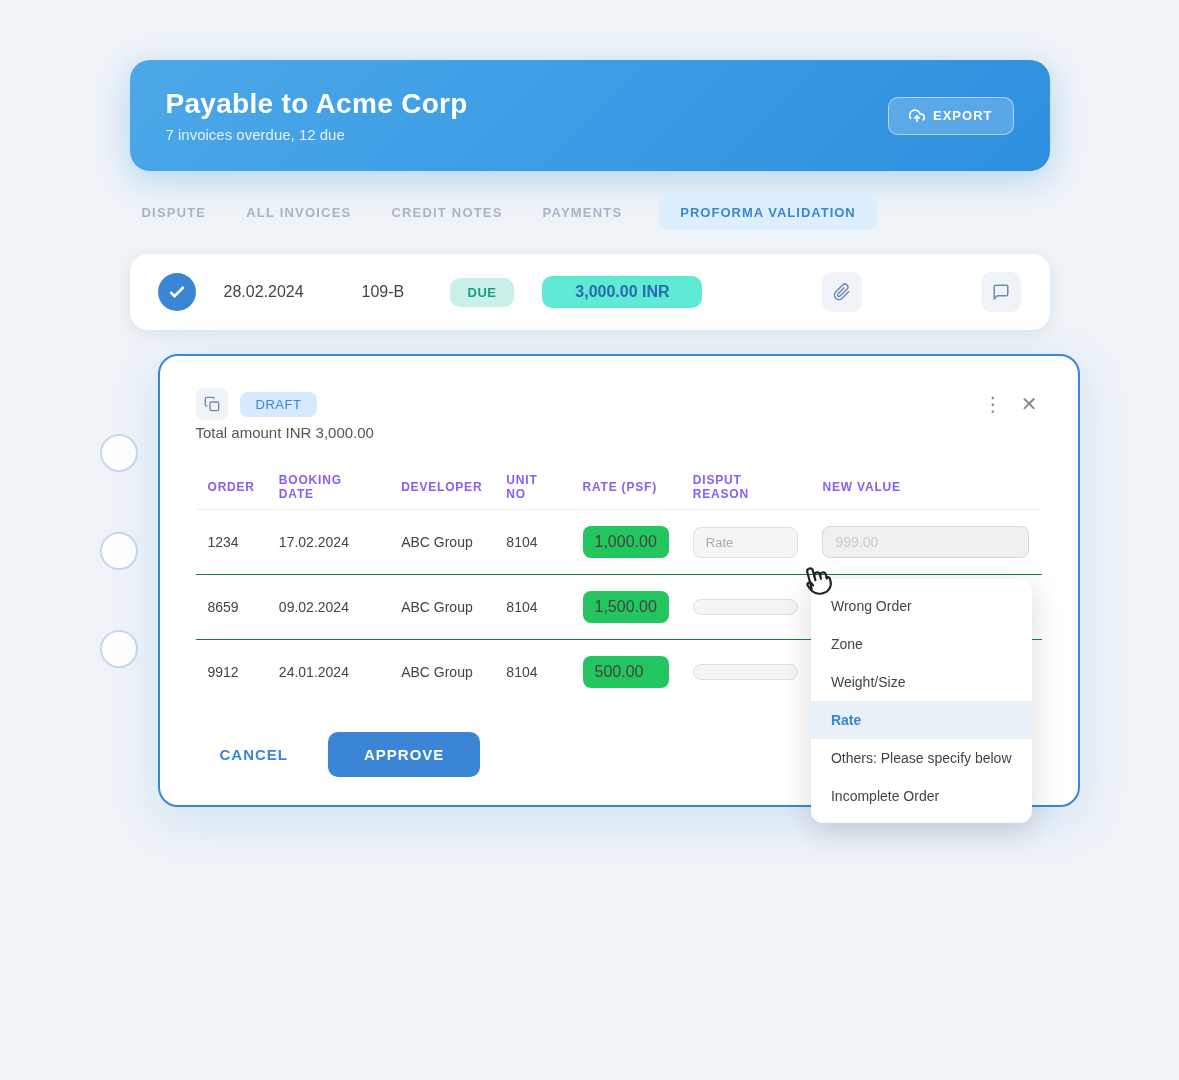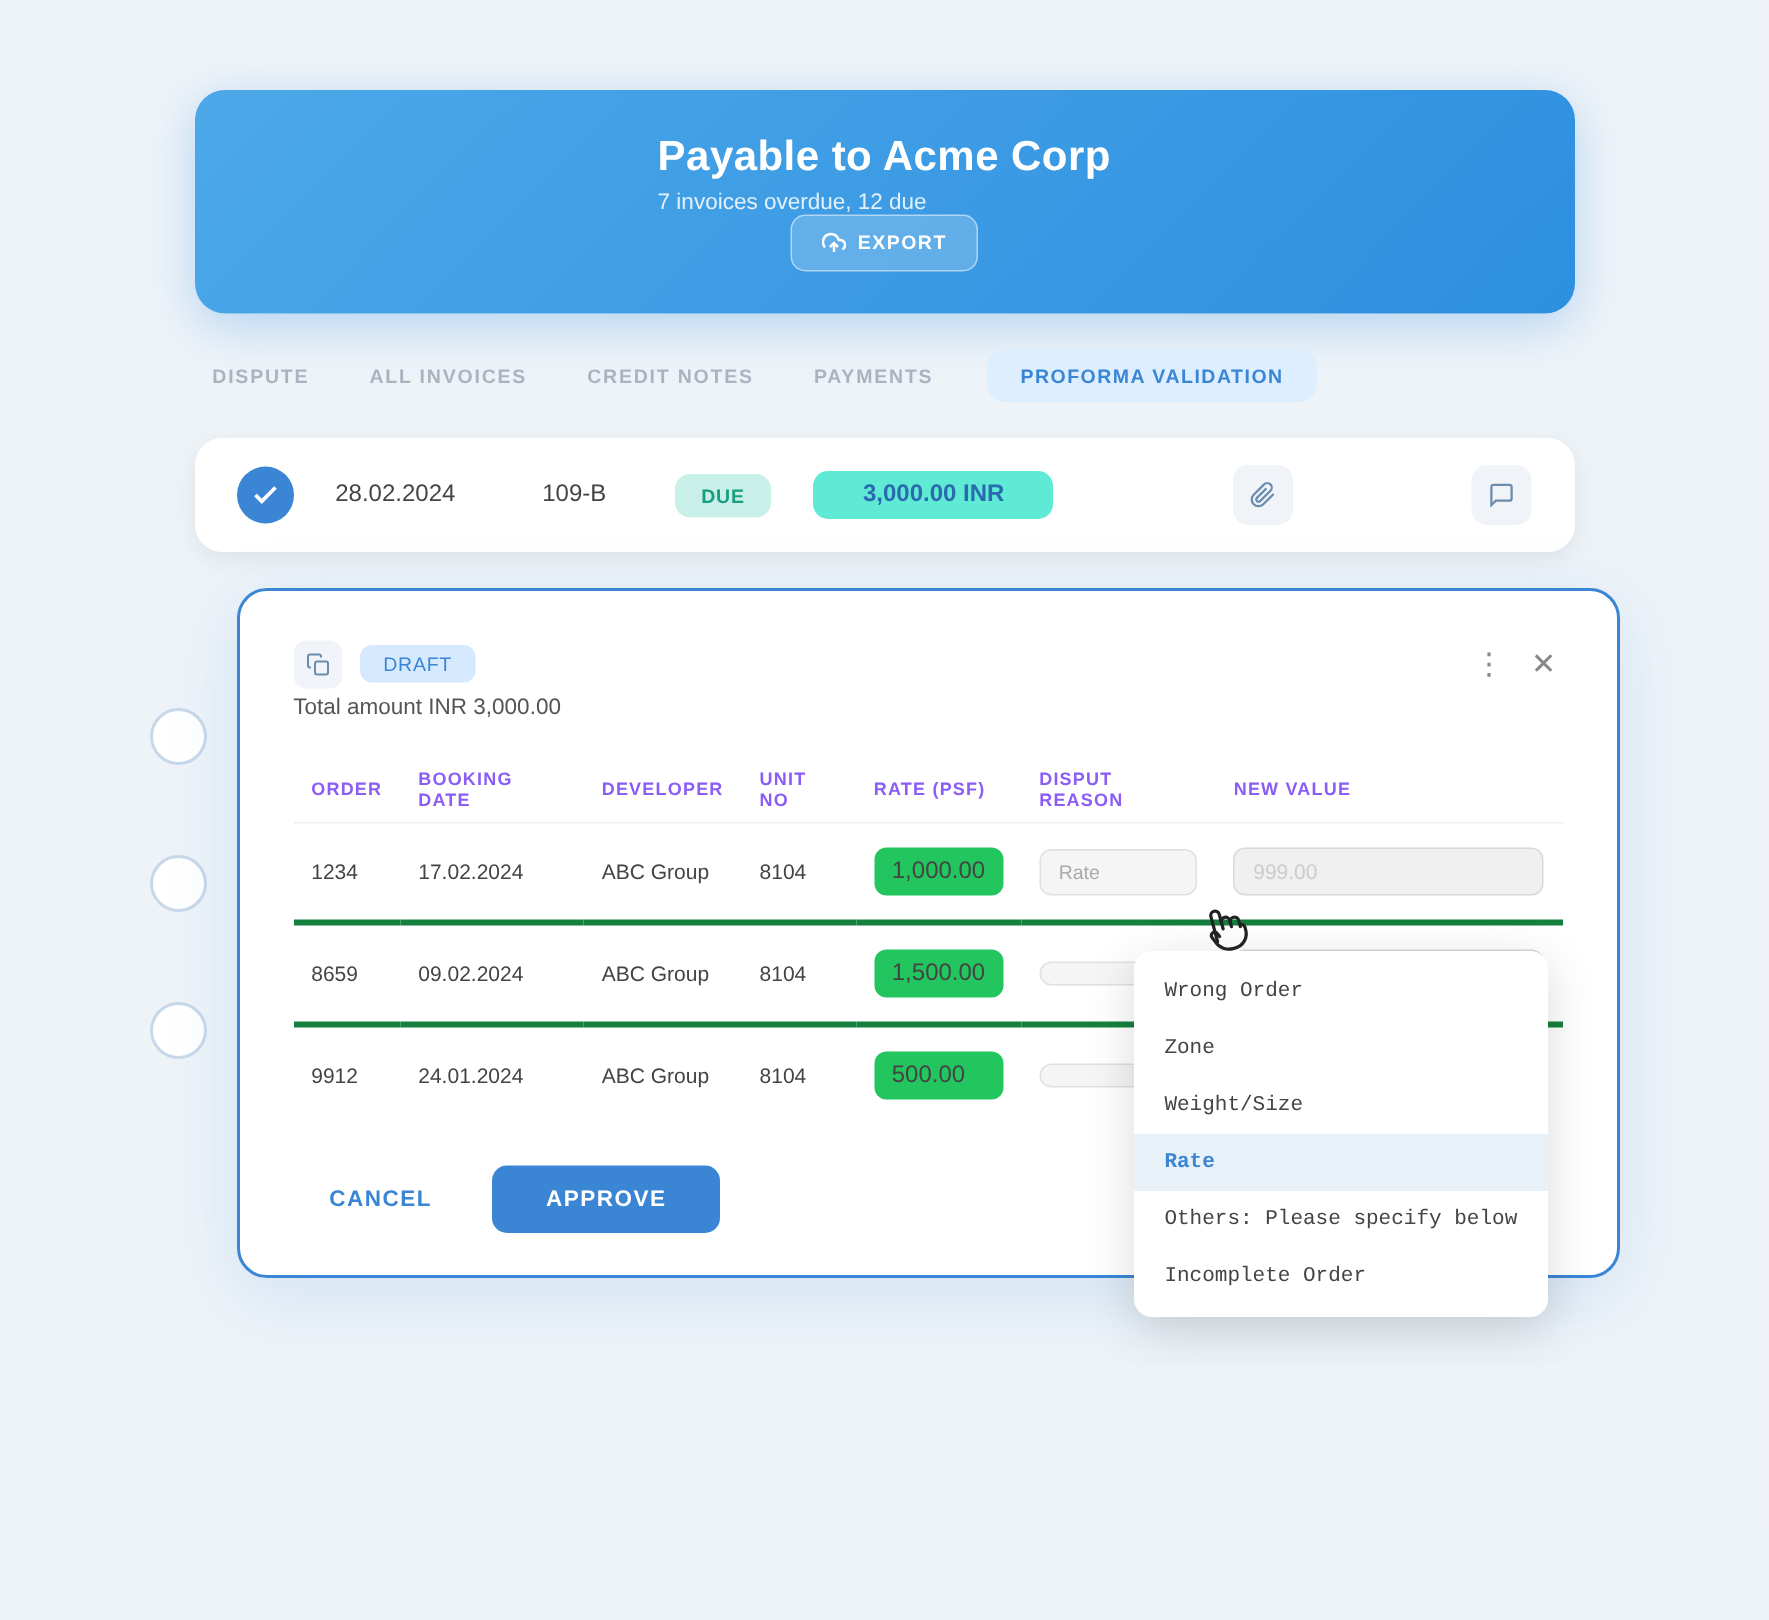--- a/index.html
+++ b/index.html
@@ -29,21 +29,20 @@
     .header-card {
       background: linear-gradient(135deg, #4ca8e8, #2d8fe0);
       border-radius: 20px;
       padding: 28px 36px;
       width: 100%;
       max-width: 920px;
       display: flex;
       align-items: center;
       justify-content: space-between;
       box-shadow: 0 8px 32px rgba(45, 143, 224, 0.3);
-      flex-direction: column;
     }
     .header-title {
       color: #fff;
       font-size: 28px;
       font-weight: 700;
       letter-spacing: 0.3px;
     }
     .header-subtitle {
       color: rgba(255,255,255,0.85);
       font-size: 15px;
@@ -235,21 +234,21 @@
       font-size: 12px;
       font-weight: 700;
       color: #8b5cf6;
       letter-spacing: 0.8px;
       text-transform: uppercase;
       padding: 8px 12px;
       text-align: left;
       border-bottom: 1px solid #f0f0f0;
     }
     tbody tr {
-      border-bottom: 4px solid #15803d;
+      border-bottom: 1px solid #15803d;
     }
     tbody tr:last-child { border-bottom: none; }
     tbody td {
       font-size: 14px;
       color: #444;
       padding: 16px 12px;
       vertical-align: middle;
     }
     .rate-input {
       background: #22c55e;
@@ -484,21 +483,21 @@
               <td>
                 <div class="dispute-dropdown"></div>
               </td>
               <td>
                 <input class="new-value-input" type="text" value="" style="">
               </td>
             </tr>
           </tbody>
         </table>
 
-        <div class="dropdown-popup" style="top:130px;right:10px;font-family:Liberation Mono, monospace;">
+        <div class="dropdown-popup" style="top:114px;right:10px;">
           <div class="dropdown-item">Wrong Order</div>
           <div class="dropdown-item">Zone</div>
           <div class="dropdown-item">Weight/Size</div>
           <div class="dropdown-item selected">Rate</div>
           <div class="dropdown-item">Others: Please specify below</div>
           <div class="dropdown-item">Incomplete Order</div>
         </div>
 
         <div class="cursor-hand" style="top:90px;right:200px;">
           <svg width="46" height="46" viewBox="0 0 64 64" fill="none" xmlns="http://www.w3.org/2000/svg">

